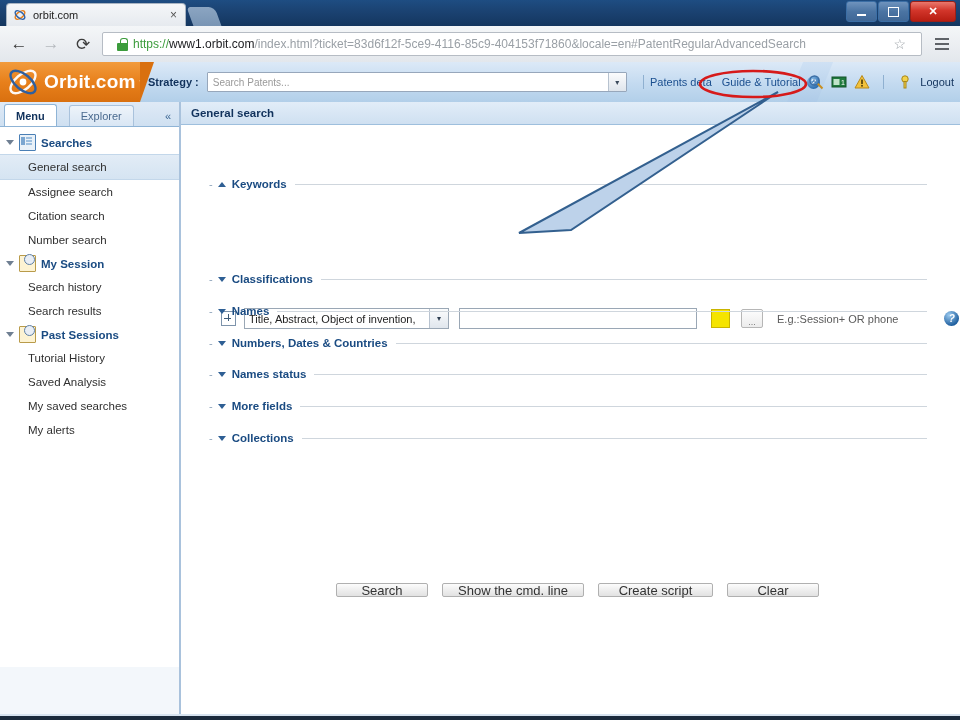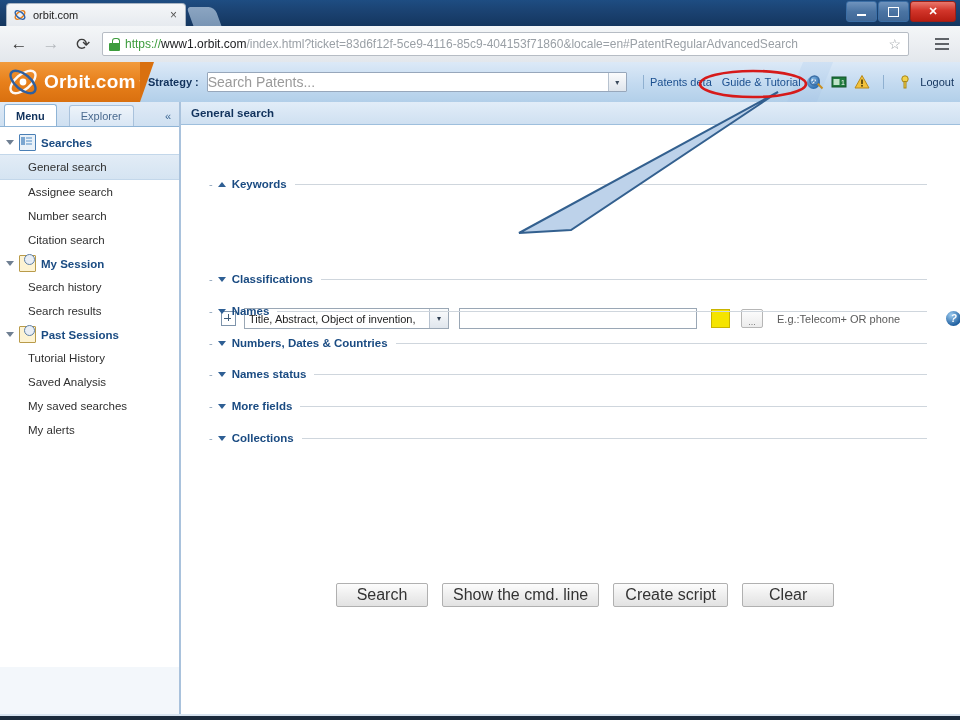--- a/index.html
+++ b/index.html
@@ -78,23 +78,23 @@
     display: flex; align-items: center;
   }
   .nav-btn {
     width: 26px; height: 26px; margin-left: 6px;
     display: flex; align-items: center; justify-content: center;
     font-size: 17px; color: #3c3c3c; cursor: pointer;
     border-radius: 3px;
   }
   .nav-btn.disabled { color: #b4b8bd; }
   .url-bar {
-    flex: 1 1 auto; height: 24px; margin: 0 21px 0 6px;
+    flex: 1 1 auto; height: 24px; margin: 0 8px 0 6px;
     background: #fff; border: 1px solid #b6bcc4; border-radius: 2px;
-    display: flex; align-items: center; padding: 0 4px; box-sizing: border-box;
+    display: flex; align-items: center; padding: 0 12px; box-sizing: border-box;
   }
   .lock-icon {
     width: 11px; height: 13px; margin: 0 5px 0 2px; position: relative; flex:0 0 auto;
   }
   .lock-body { position:absolute; bottom:0; left:0; width:11px; height:8px; background:#3c9c3c; border-radius:1px;}
   .lock-shackle { position:absolute; top:0; left:2.5px; width:6px; height:6px; border:1.5px solid #3c9c3c; border-bottom:none; border-radius:3px 3px 0 0;}
   .url-text {
     font-size: 12px; color: #9aa0a6; white-space: nowrap; overflow: hidden;
     flex: 1 1 auto; line-height: 22px;
   }
@@ -138,21 +138,21 @@
   }
   .strategy-label {
     font-size: 11px; color: #11325c; font-weight: bold; margin-right: 8px;
   }
   .strategy-select {
     width: 420px; height: 20px; background: #fff;
     border: 1px solid #97a7bb; border-radius: 1px;
     display: flex; align-items: center; box-sizing: border-box;
   }
   .strategy-select .ph {
-    flex: 1 1 auto; font-size: 14px; color: #9a9a9a; 
+    flex: 1 1 auto; font-size: 10px; color: #9a9a9a; padding-left: 5px;
     white-space: nowrap; overflow: hidden;
   }
   .strategy-select .arrow {
     width: 17px; height: 18px; flex: 0 0 auto;
     background: linear-gradient(180deg,#fbfcfd 0%, #dfe5ec 100%);
     border-left: 1px solid #b7c2cf;
     display: flex; align-items: center; justify-content: center;
     font-size: 8px; color: #3b4a5c;
   }
   .header-links {
@@ -339,24 +339,24 @@
     color: #fff; font-size: 10px; font-weight: bold; font-style: italic;
     display: flex; align-items: center; justify-content: center; cursor: pointer;
     flex: 0 0 auto;
   }
 
   .btn-row {
     position: absolute; left: 155px; top: 458px;
     display: flex; gap: 14px;
   }
   .btn {
-    height: 24px; min-width: 92px; padding: 0 10px;
+    height: 14px; min-width: 92px; padding: 0 10px;
     background: linear-gradient(180deg,#fcfcfc 0%, #ededed 55%, #e2e2e2 100%);
     border: 1px solid #b0b0b0; border-radius: 2px;
-    font-size: 16px; color: #333;
+    font-size: 13px; color: #333;
     display: flex; align-items: center; justify-content: center;
     cursor: pointer; box-sizing: border-box;
   }
 
   
   .annot-layer {
     position: absolute; left: 0; top: 0; width: 960px; height: 720px;
     pointer-events: none;
   }
   .callout {
@@ -512,24 +512,24 @@
         <span class="gico ico-searches"></span>
         <span>Searches</span>
       </div>
       <div class="item selected">
           <span>General search</span>
         </div>
       <div class="item">
           <span>Assignee search</span>
         </div>
       <div class="item">
+          <span>Citation search</span>
+        </div>
+      <div class="item">
           <span>Number search</span>
-        </div>
-      <div class="item">
-          <span>Citation search</span>
         </div>
 
       <div class="grp">
         <span class="tri"></span>
         <span class="gico ico-session"></span>
         <span>My Session</span>
       </div>
       <div class="item">
           <span>Search history</span>
         </div>
@@ -572,21 +572,21 @@
 
       <div class="kw-row">
         <span class="plus-box"></span>
         <div class="field-select">
           <span class="lbl">Title, Abstract, Object of invention,</span>
           <span class="arrow">▾</span>
         </div>
         <input class="kw-input" type="text" value="" style="">
         <span class="color-swatch" style="background:#f5e400"></span>
         <span class="dots-btn">...</span>
-        <span class="hint">E.g.:Telecom+ OR phone</span>
+        <span class="hint">E.g.:Session+ OR phone</span>
         <span class="help-round">?</span>
       </div>
 
       <div class="section" style="top:146px">
         <span class="sec-dash">-</span>
         <span class="sec-tri-dn"></span>
         <span class="sec-label">Classifications</span>
         <span class="sec-rule"></span>
       </div>
       <div class="section" style="top:178px">

